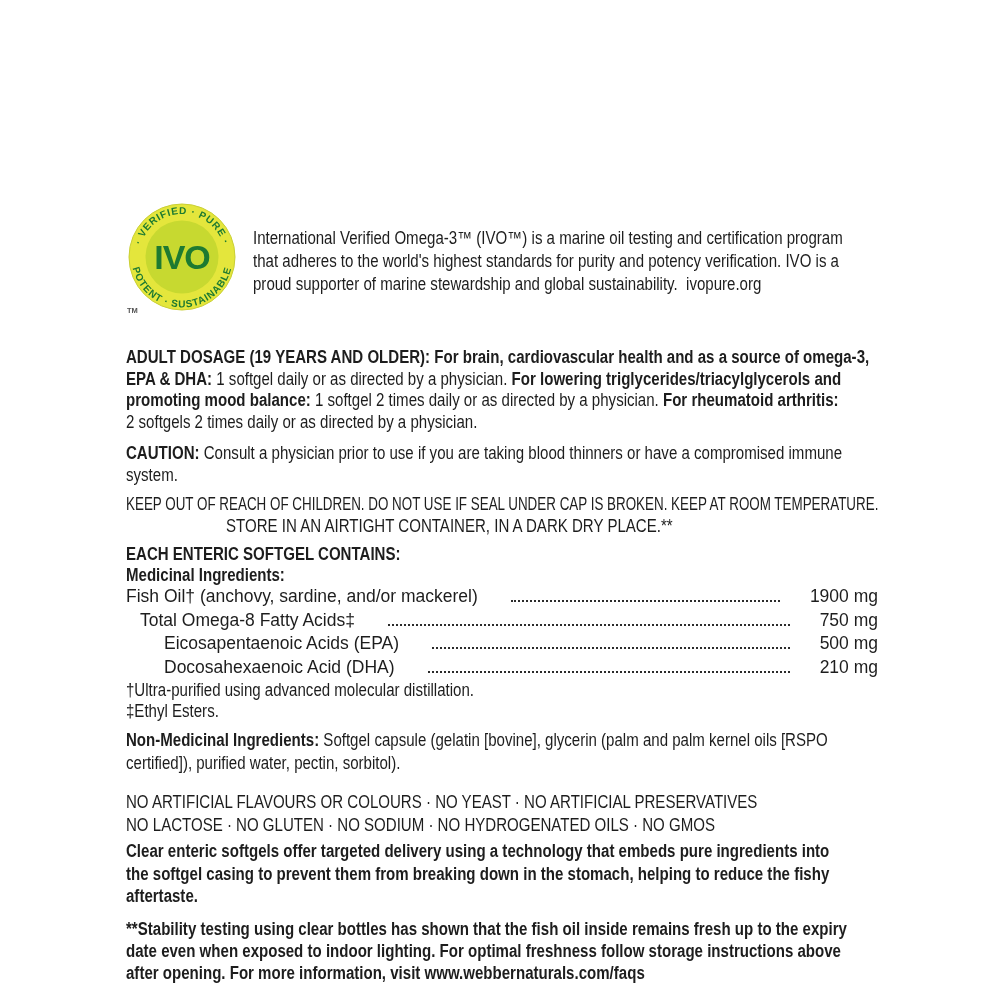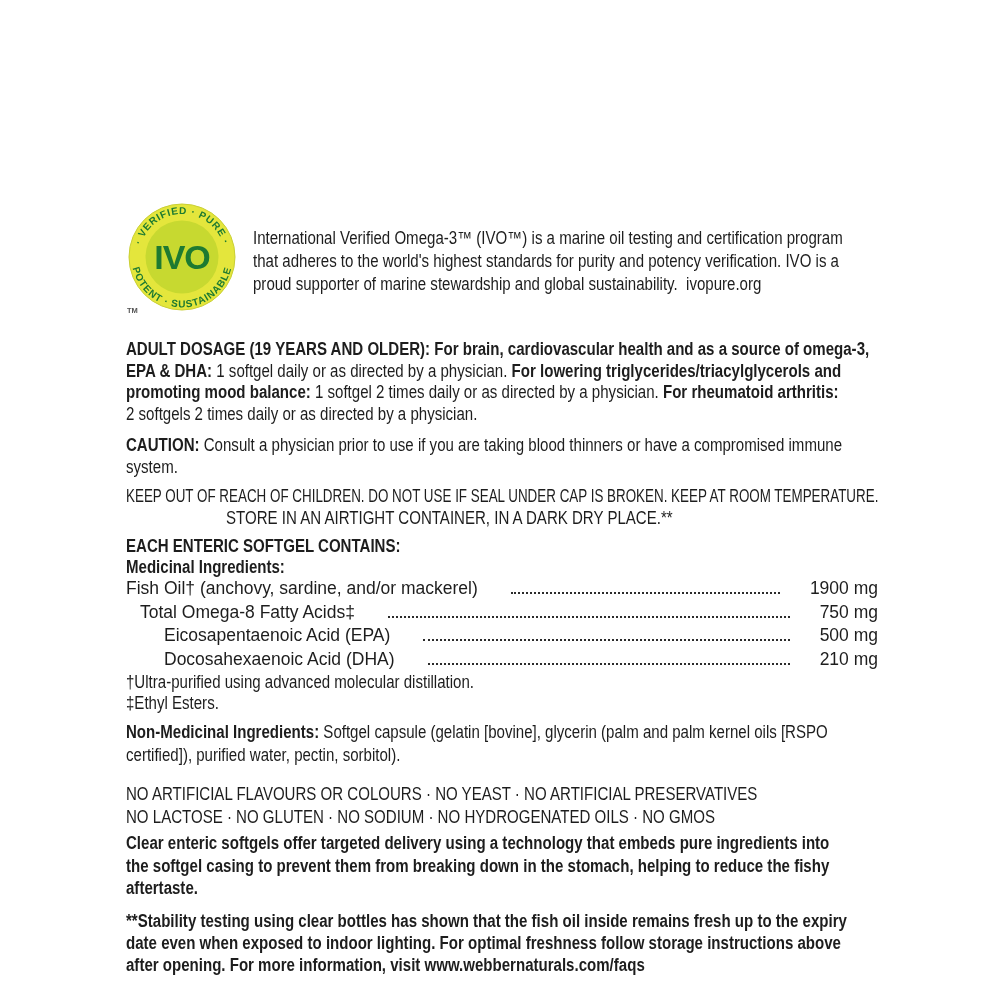--- a/index.html
+++ b/index.html
@@ -21,21 +21,21 @@
     transform-origin: 0 50%;
   }
   .b { font-weight: bold; }
 
   .header-row { display: flex; align-items: flex-start; height: 112px; }
   .badge-wrap { flex: 0 0 112px; width: 112px; height: 112px; }
   .badge-wrap svg { display: block; }
   .intro-block { flex: 1; margin-left: 15px; padding-top: 24px; }
   .intro-block .line { line-height: 23px; }
 
-  .sec-dosage   { margin-top: 24px; }
+  .sec-dosage   { margin-top: 32px; }
   .sec-dosage .line { line-height: 21.5px; }
   .sec-caution  { margin-top: 9px; }
   .sec-caution .line { line-height: 22px; }
   .sec-storage  { margin-top: 7px; text-align: center; }
   .sec-storage .line { line-height: 22px; }
 
   .sec-contains { margin-top: 7px; }
   .heading-line { font-weight: bold; line-height: 21px; white-space: pre; transform-origin: 0 50%; }
 
   .facts-rows { }
@@ -120,21 +120,21 @@
           <span class="ing-name">Fish Oil† (anchovy, sardine, and/or mackerel)</span>
           <span class="dots"></span>
           <span class="ing-value">1900 mg</span>
         </div>
         <div class="facts-row" style="padding-left: 14px;">
           <span class="ing-name">Total Omega-8 Fatty Acids‡</span>
           <span class="dots"></span>
           <span class="ing-value">750 mg</span>
         </div>
         <div class="facts-row" style="padding-left: 38px;">
-          <span class="ing-name">Eicosapentaenoic Acid (EPA)</span>
+          <span class="ing-name">Eicosapentaenoic Acids (EPA)</span>
           <span class="dots"></span>
           <span class="ing-value">500 mg</span>
         </div>
         <div class="facts-row" style="padding-left: 38px;">
           <span class="ing-name">Docosahexaenoic Acid (DHA)</span>
           <span class="dots"></span>
           <span class="ing-value">210 mg</span>
         </div>
       </div>
     <div class="sec-footnotes">

